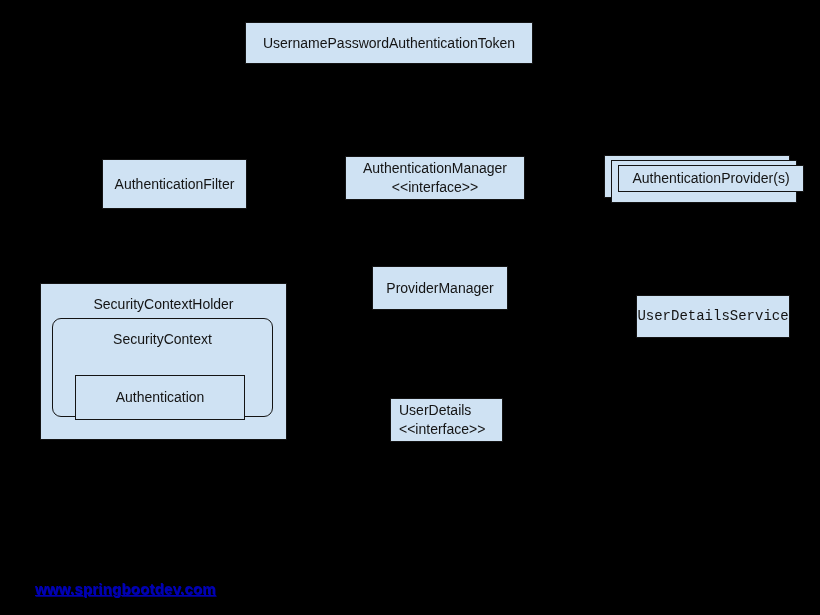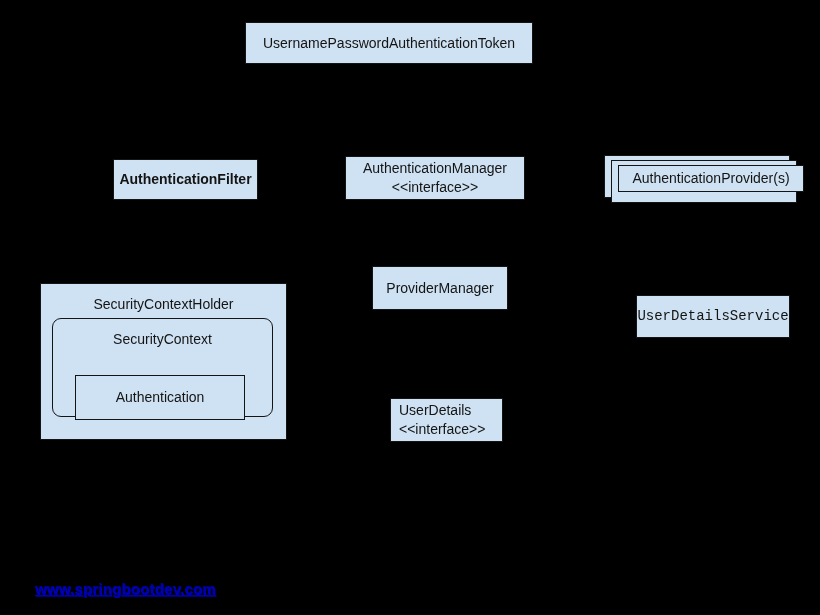--- a/index.html
+++ b/index.html
@@ -56,21 +56,21 @@
 </style>
 </head>
 <body>
 
 <div class="stage">
 
   <div class="node" style="left:245px;top:22px;width:288px;height:42px;">
     <span class="line">UsernamePasswordAuthenticationToken</span>
   </div>
 
-  <div class="node" style="left:113px;top:159px;width:145px;height:41px;font-weight:bold;">
+  <div class="node" style="left:102px;top:159px;width:145px;height:50px;">
     <span class="line">AuthenticationFilter</span>
   </div>
 
   <div class="node" style="left:345px;top:156px;width:180px;height:44px;">
     <span class="line">AuthenticationManager</span>
     <span class="line">&lt;&lt;interface&gt;&gt;</span>
   </div>
 
   <div class="stack-card" style="left:604px;top:155px;width:186px;height:43px;"></div>
   <div class="stack-card" style="left:611px;top:160px;width:186px;height:43px;"></div>

